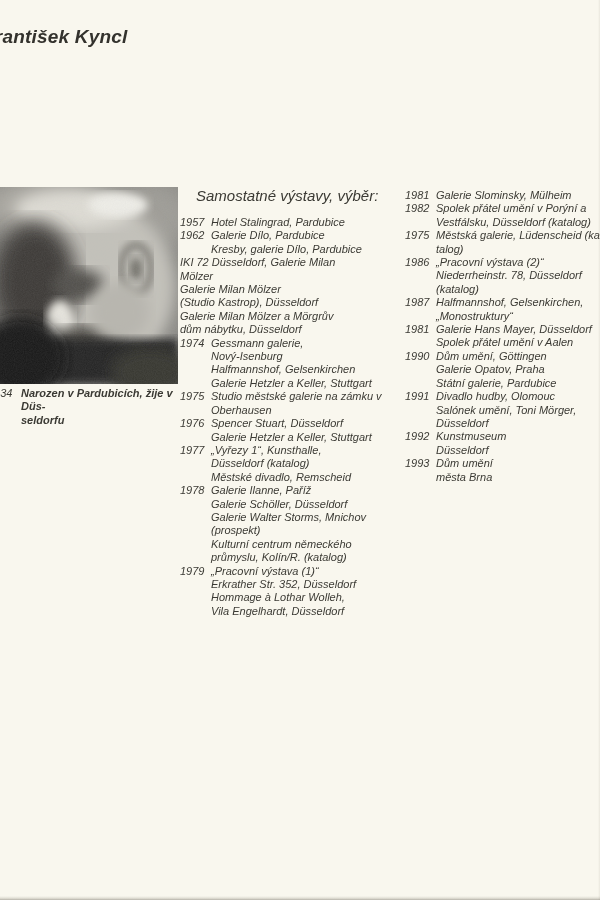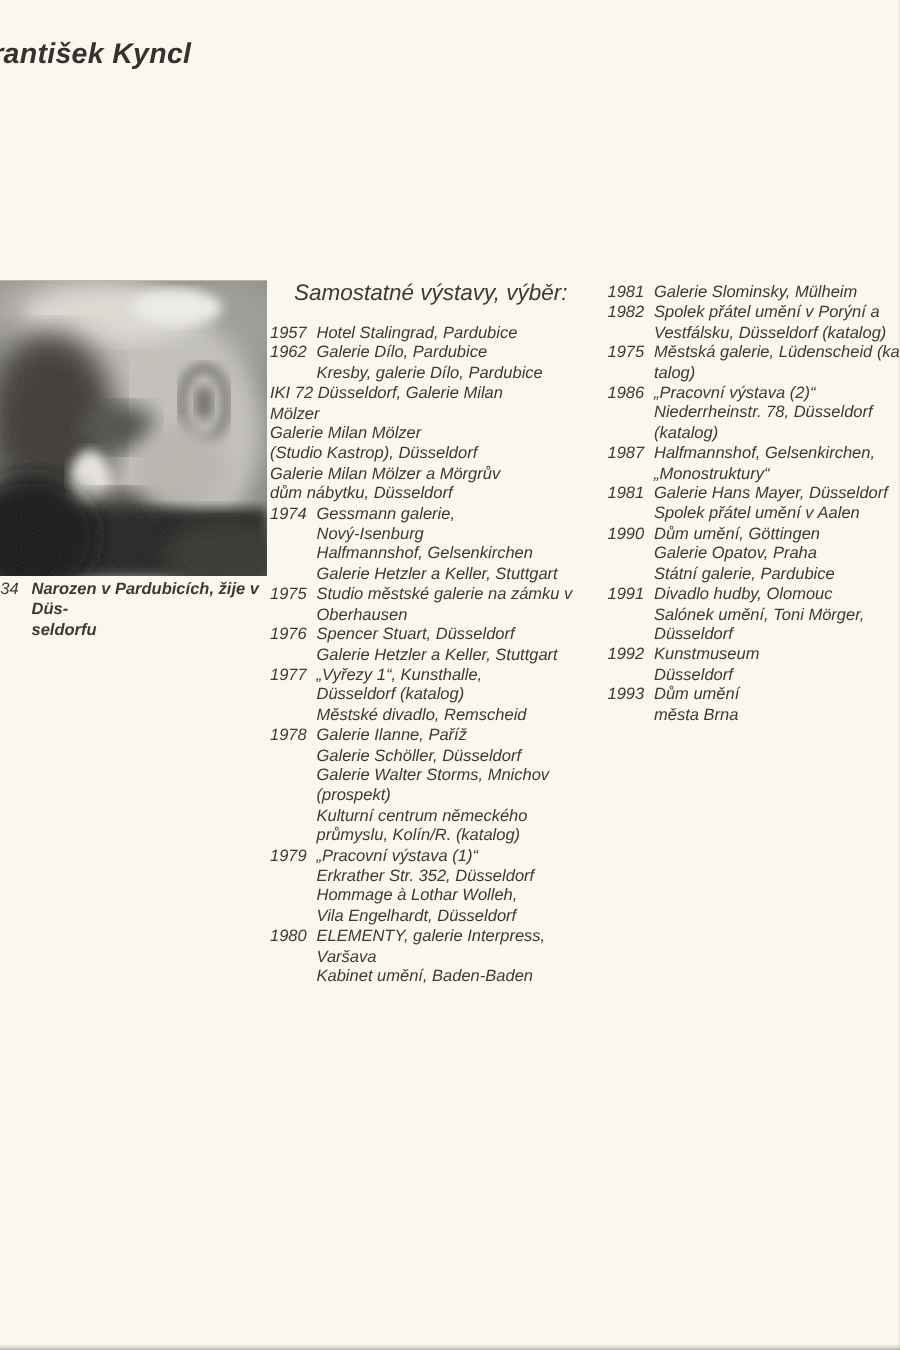--- a/index.html
+++ b/index.html
@@ -129,24 +129,20 @@
         <span class="etext">„Vyřezy 1“, Kunsthalle,<br>Düsseldorf (katalog)<br>Městské divadlo, Remscheid</span>
       </div>
       <div class="entry">
         <span class="year">1978</span>
         <span class="etext">Galerie Ilanne, Paříž<br>Galerie Schöller, Düsseldorf<br>Galerie Walter Storms, Mnichov<br>(prospekt)<br>Kulturní centrum německého<br>průmyslu, Kolín/R. (katalog)</span>
       </div>
       <div class="entry">
         <span class="year">1979</span>
         <span class="etext">„Pracovní výstava (1)“<br>Erkrather Str. 352, Düsseldorf<br>Hommage à Lothar Wolleh,<br>Vila Engelhardt, Düsseldorf</span>
       </div>
-      <div class="entry">
-        <span class="year">1980</span>
-        <span class="etext">ELEMENTY, galerie Interpress,<br>Varšava<br>Kabinet umění, Baden-Baden</span>
-      </div>
     </div>
 
   <div class="exh-col right">
       <div class="entry">
         <span class="year">1981</span>
         <span class="etext">Galerie Slominsky, Mülheim</span>
       </div>
       <div class="entry">
         <span class="year">1982</span>
         <span class="etext">Spolek přátel umění v Porýní a<br>Vestfálsku, Düsseldorf (katalog)</span>

